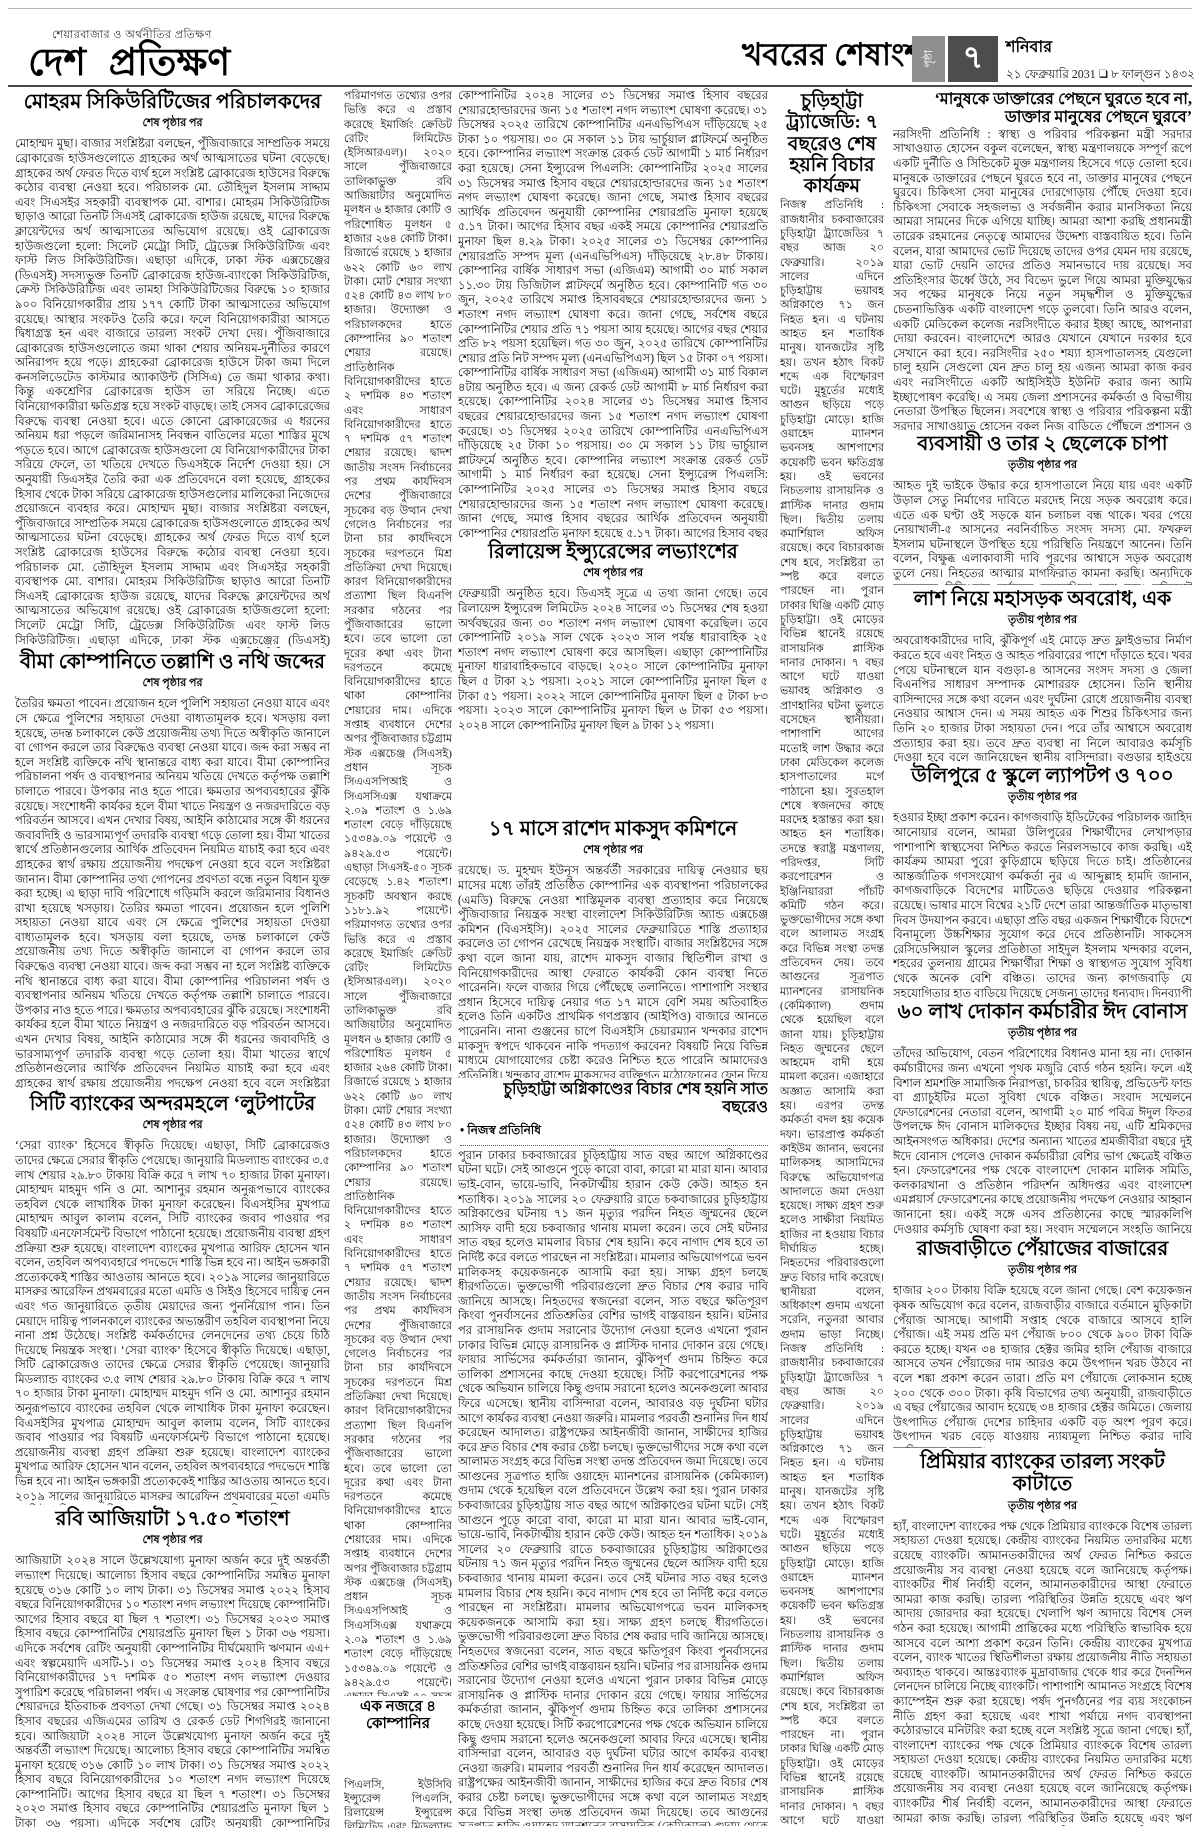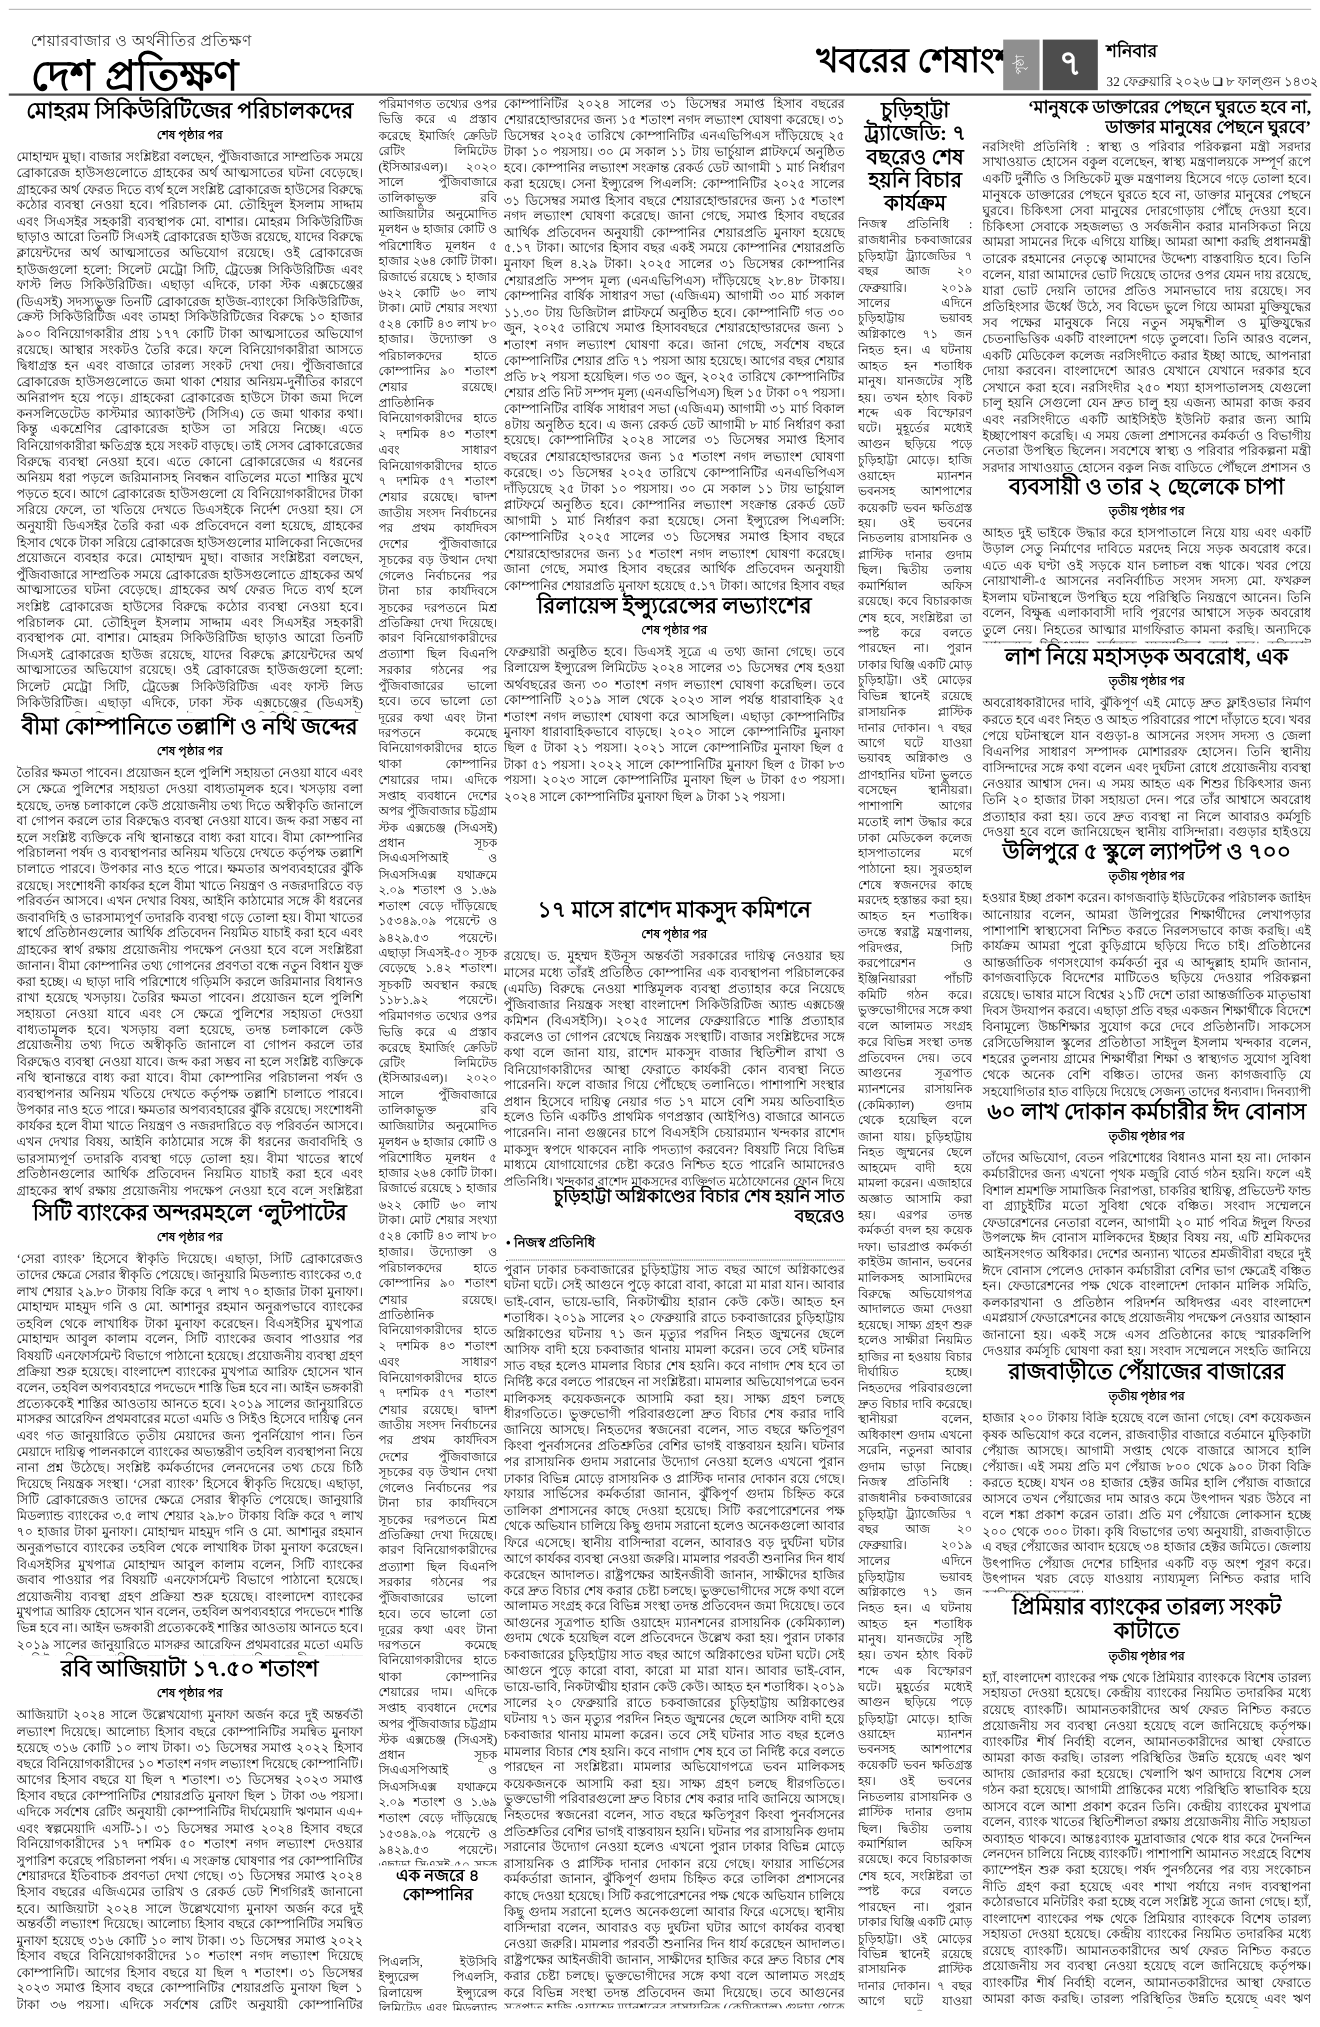--- a/index.html
+++ b/index.html
@@ -3,23 +3,23 @@
 <meta charset="utf-8">
 <style>
   html,body{margin:0;padding:0;}
   body{background:#e8e8e8;font-family:"Liberation Serif","DejaVu Serif",serif;}
   #page{position:relative;width:1200px;height:1843px;background:#ffffff;color:#111;
         margin:0 auto;overflow:hidden;}
   
   #topline{position:absolute;left:8px;top:8px;width:1184px;height:1px;background:#b5b5b5;}
   #headrule{position:absolute;left:8px;top:85px;width:1184px;height:2px;background:#4a4a4a;}
   .masthead{position:absolute;left:28px;top:26px;}
-  .masthead .tagline{font-size:14px;color:#333;letter-spacing:.5px;}
+  .masthead .tagline{font-size:11px;color:#333;letter-spacing:.5px;margin-left:24px;}
   .masthead .title{font-size:38px;font-weight:900;color:#000;line-height:1;margin-top:1px;
-                   font-family:Liberation Serif, serif;}
+                   font-family:Liberation Mono, monospace;}
   .section-title{position:absolute;left:742px;top:30px;font-size:31px;font-weight:900;color:#000;}
   .pagebox{position:absolute;left:912px;top:36px;width:33px;height:46px;background:#8f8f8f;
            display:flex;align-items:center;justify-content:center;}
   .pagebox span{writing-mode:vertical-rl;transform:rotate(180deg);color:#fff;font-size:11px;}
   .pagenum{position:absolute;left:948px;top:36px;width:50px;height:46px;background:#4d4d4d;
            color:#fff;font-size:32px;font-weight:700;display:flex;align-items:center;justify-content:center;}
   .datebox{position:absolute;left:1006px;top:34px;}
   .datebox .day{font-size:16px;font-weight:700;color:#000;}
   .datebox .date{font-size:12px;color:#222;margin-top:4px;}
   
@@ -55,21 +55,21 @@
 
   <div class="section-title">খবরের শেষাংশ</div>
 
   <div class="pagebox">
     <span>পৃষ্ঠা</span>
   </div>
   <div class="pagenum">৭</div>
 
   <div class="datebox">
     <div class="day">শনিবার</div>
-    <div class="date">32 ফেব্রুয়ারি ২০২৬ ❑ ৮ ফাল্গুন ১৪৩২</div>
+    <div class="date">২১ ফেব্রুয়ারি 2031 ❑ ৮ ফাল্গুন ১৪৩২</div>
   </div>
 
   <div id="headrule"></div>
 
   <div class="block" id="b1">
     <div class="article" style="height:560px;">
       <h2 class="headline">মোহরম সিকিউরিটিজের পরিচালকদের</h2>
       <div class="subhead">শেষ পৃষ্ঠার পর</div>
       <div class="body">মোহাম্মদ মুছা। বাজার সংশ্লিষ্টরা বলছেন, পুঁজিবাজারে সাম্প্রতিক সময়ে ব্রোকারেজ হাউসগুলোতে গ্রাহকের অর্থ আত্মসাতের ঘটনা বেড়েছে। গ্রাহকের অর্থ ফেরত দিতে ব্যর্থ হলে সংশ্লিষ্ট ব্রোকারেজ হাউসের বিরুদ্ধে কঠোর ব্যবস্থা নেওয়া হবে। পরিচালক মো. তৌহিদুল ইসলাম সাদ্দাম এবং সিএসইর সহকারী ব্যবস্থাপক মো. বাশার। মোহরম সিকিউরিটিজ ছাড়াও আরো তিনটি সিএসই ব্রোকারেজ হাউজ রয়েছে, যাদের বিরুদ্ধে ক্লায়েন্টদের অর্থ আত্মসাতের অভিযোগ রয়েছে। ওই ব্রোকারেজ হাউজগুলো হলো: সিলেট মেট্রো সিটি, ট্রেডেক্স সিকিউরিটিজ এবং ফাস্ট লিড সিকিউরিটিজ। এছাড়া এদিকে, ঢাকা স্টক এক্সচেঞ্জের (ডিএসই) সদস্যভুক্ত তিনটি ব্রোকারেজ হাউজ-ব্যাংকো সিকিউরিটিজ, ক্রেস্ট সিকিউরিটিজ এবং তামহা সিকিউরিটিজের বিরুদ্ধে ১০ হাজার ৯০০ বিনিয়োগকারীর প্রায় ১৭৭ কোটি টাকা আত্মসাতের অভিযোগ রয়েছে। আস্থার সংকটও তৈরি করে। ফলে বিনিয়োগকারীরা আসতে দ্বিধাগ্রস্ত হন এবং বাজারে তারল্য সংকট দেখা দেয়। পুঁজিবাজারে ব্রোকারেজ হাউসগুলোতে জমা থাকা শেয়ার অনিয়ম-দুর্নীতির কারণে অনিরাপদ হয়ে পড়ে। গ্রাহকেরা ব্রোকারেজ হাউসে টাকা জমা দিলে কনসলিডেটেড কাস্টমার অ্যাকাউন্ট (সিসিএ) তে জমা থাকার কথা। কিন্তু একশ্রেণির ব্রোকারেজ হাউস তা সরিয়ে নিচ্ছে। এতে বিনিয়োগকারীরা ক্ষতিগ্রস্ত হয়ে সংকট বাড়ছে। তাই সেসব ব্রোকারেজের বিরুদ্ধে ব্যবস্থা নেওয়া হবে। এতে কোনো ব্রোকারেজের এ ধরনের অনিয়ম ধরা পড়লে জরিমানাসহ নিবন্ধন বাতিলের মতো শাস্তির মুখে পড়তে হবে। আগে ব্রোকারেজ হাউসগুলো যে বিনিয়োগকারীদের টাকা সরিয়ে ফেলে, তা খতিয়ে দেখতে ডিএসইকে নির্দেশ দেওয়া হয়। সে অনুযায়ী ডিএসইর তৈরি করা এক প্রতিবেদনে বলা হয়েছে, গ্রাহকের হিসাব থেকে টাকা সরিয়ে ব্রোকারেজ হাউসগুলোর মালিকেরা নিজেদের প্রয়োজনে ব্যবহার করে। মোহাম্মদ মুছা। বাজার সংশ্লিষ্টরা বলছেন, পুঁজিবাজারে সাম্প্রতিক সময়ে ব্রোকারেজ হাউসগুলোতে গ্রাহকের অর্থ আত্মসাতের ঘটনা বেড়েছে। গ্রাহকের অর্থ ফেরত দিতে ব্যর্থ হলে সংশ্লিষ্ট ব্রোকারেজ হাউসের বিরুদ্ধে কঠোর ব্যবস্থা নেওয়া হবে। পরিচালক মো. তৌহিদুল ইসলাম সাদ্দাম এবং সিএসইর সহকারী ব্যবস্থাপক মো. বাশার। মোহরম সিকিউরিটিজ ছাড়াও আরো তিনটি সিএসই ব্রোকারেজ হাউজ রয়েছে, যাদের বিরুদ্ধে ক্লায়েন্টদের অর্থ আত্মসাতের অভিযোগ রয়েছে। ওই ব্রোকারেজ হাউজগুলো হলো: সিলেট মেট্রো সিটি, ট্রেডেক্স সিকিউরিটিজ এবং ফাস্ট লিড সিকিউরিটিজ। এছাড়া এদিকে, ঢাকা স্টক এক্সচেঞ্জের (ডিএসই) সদস্যভুক্ত তিনটি ব্রোকারেজ হাউজ-ব্যাংকো সিকিউরিটিজ, ক্রেস্ট সিকিউরিটিজ এবং তামহা সিকিউরিটিজের বিরুদ্ধে ১০ হাজার ৯০০ বিনিয়োগকারীর প্রায় ১৭৭ কোটি টাকা আত্মসাতের অভিযোগ রয়েছে। আস্থার সংকটও তৈরি করে। ফলে বিনিয়োগকারীরা আসতে দ্বিধাগ্রস্ত হন এবং বাজারে তারল্য সংকট দেখা দেয়। পুঁজিবাজারে ব্রোকারেজ হাউসগুলোতে জমা থাকা শেয়ার অনিয়ম-দুর্নীতির কারণে অনিরাপদ হয়ে পড়ে। গ্রাহকেরা ব্রোকারেজ হাউসে টাকা জমা দিলে কনসলিডেটেড কাস্টমার অ্যাকাউন্ট (সিসিএ) তে জমা থাকার কথা। কিন্তু একশ্রেণির ব্রোকারেজ হাউস তা সরিয়ে নিচ্ছে। এতে বিনিয়োগকারীরা ক্ষতিগ্রস্ত হয়ে সংকট বাড়ছে। তাই সেসব ব্রোকারেজের বিরুদ্ধে ব্যবস্থা নেওয়া হবে। এতে কোনো ব্রোকারেজের এ ধরনের অনিয়ম ধরা পড়লে জরিমানাসহ নিবন্ধন বাতিলের মতো শাস্তির মুখে পড়তে হবে। আগে ব্রোকারেজ হাউসগুলো যে বিনিয়োগকারীদের টাকা সরিয়ে ফেলে, তা খতিয়ে দেখতে ডিএসইকে নির্দেশ দেওয়া হয়। সে অনুযায়ী ডিএসইর তৈরি করা এক প্রতিবেদনে বলা হয়েছে, গ্রাহকের হিসাব থেকে টাকা সরিয়ে ব্রোকারেজ হাউসগুলোর মালিকেরা নিজেদের প্রয়োজনে ব্যবহার করে।</div>
     </div>

